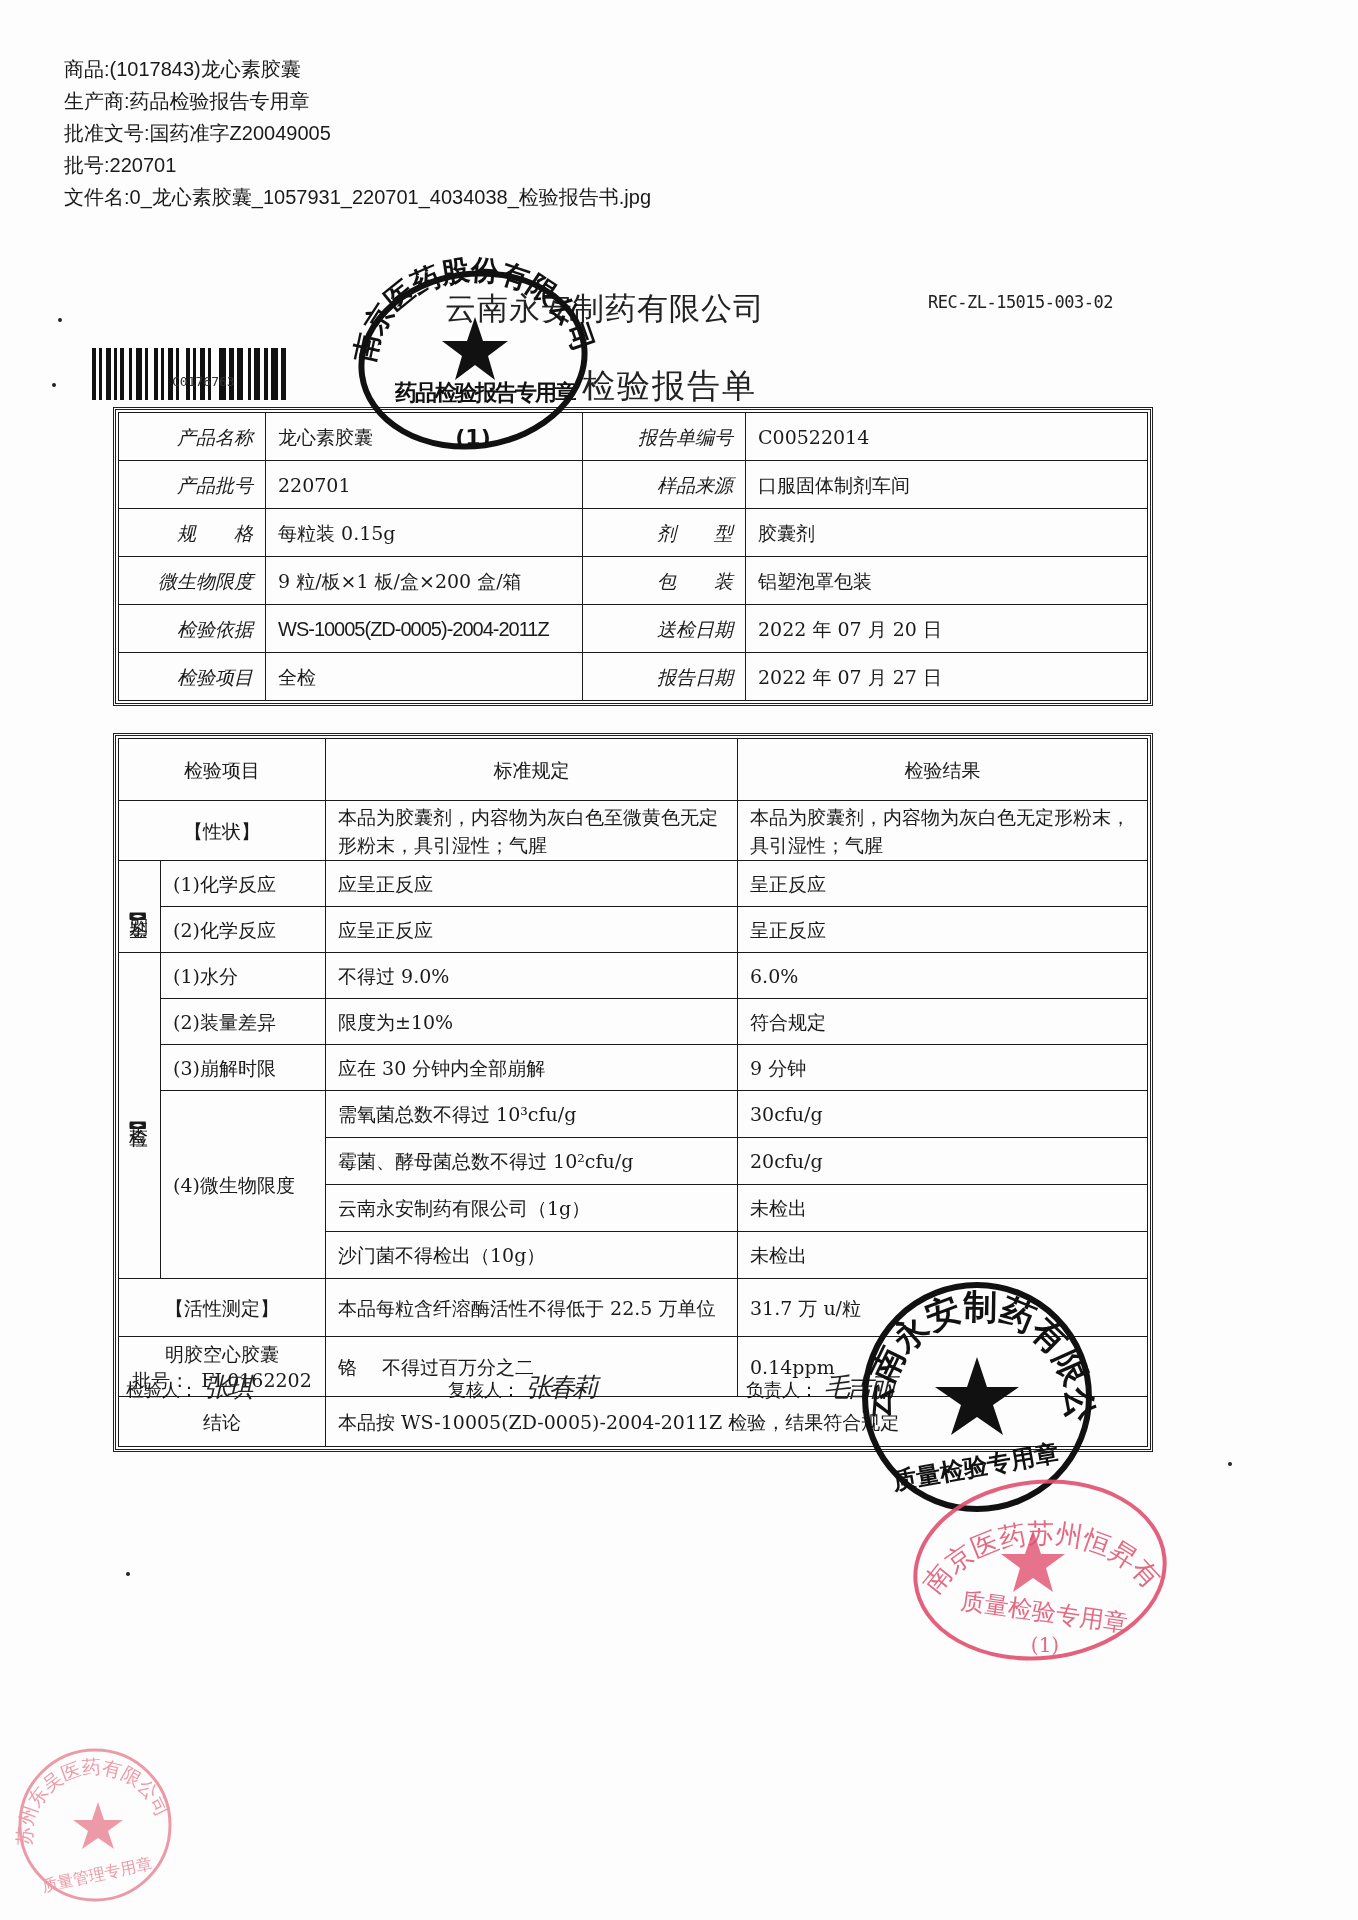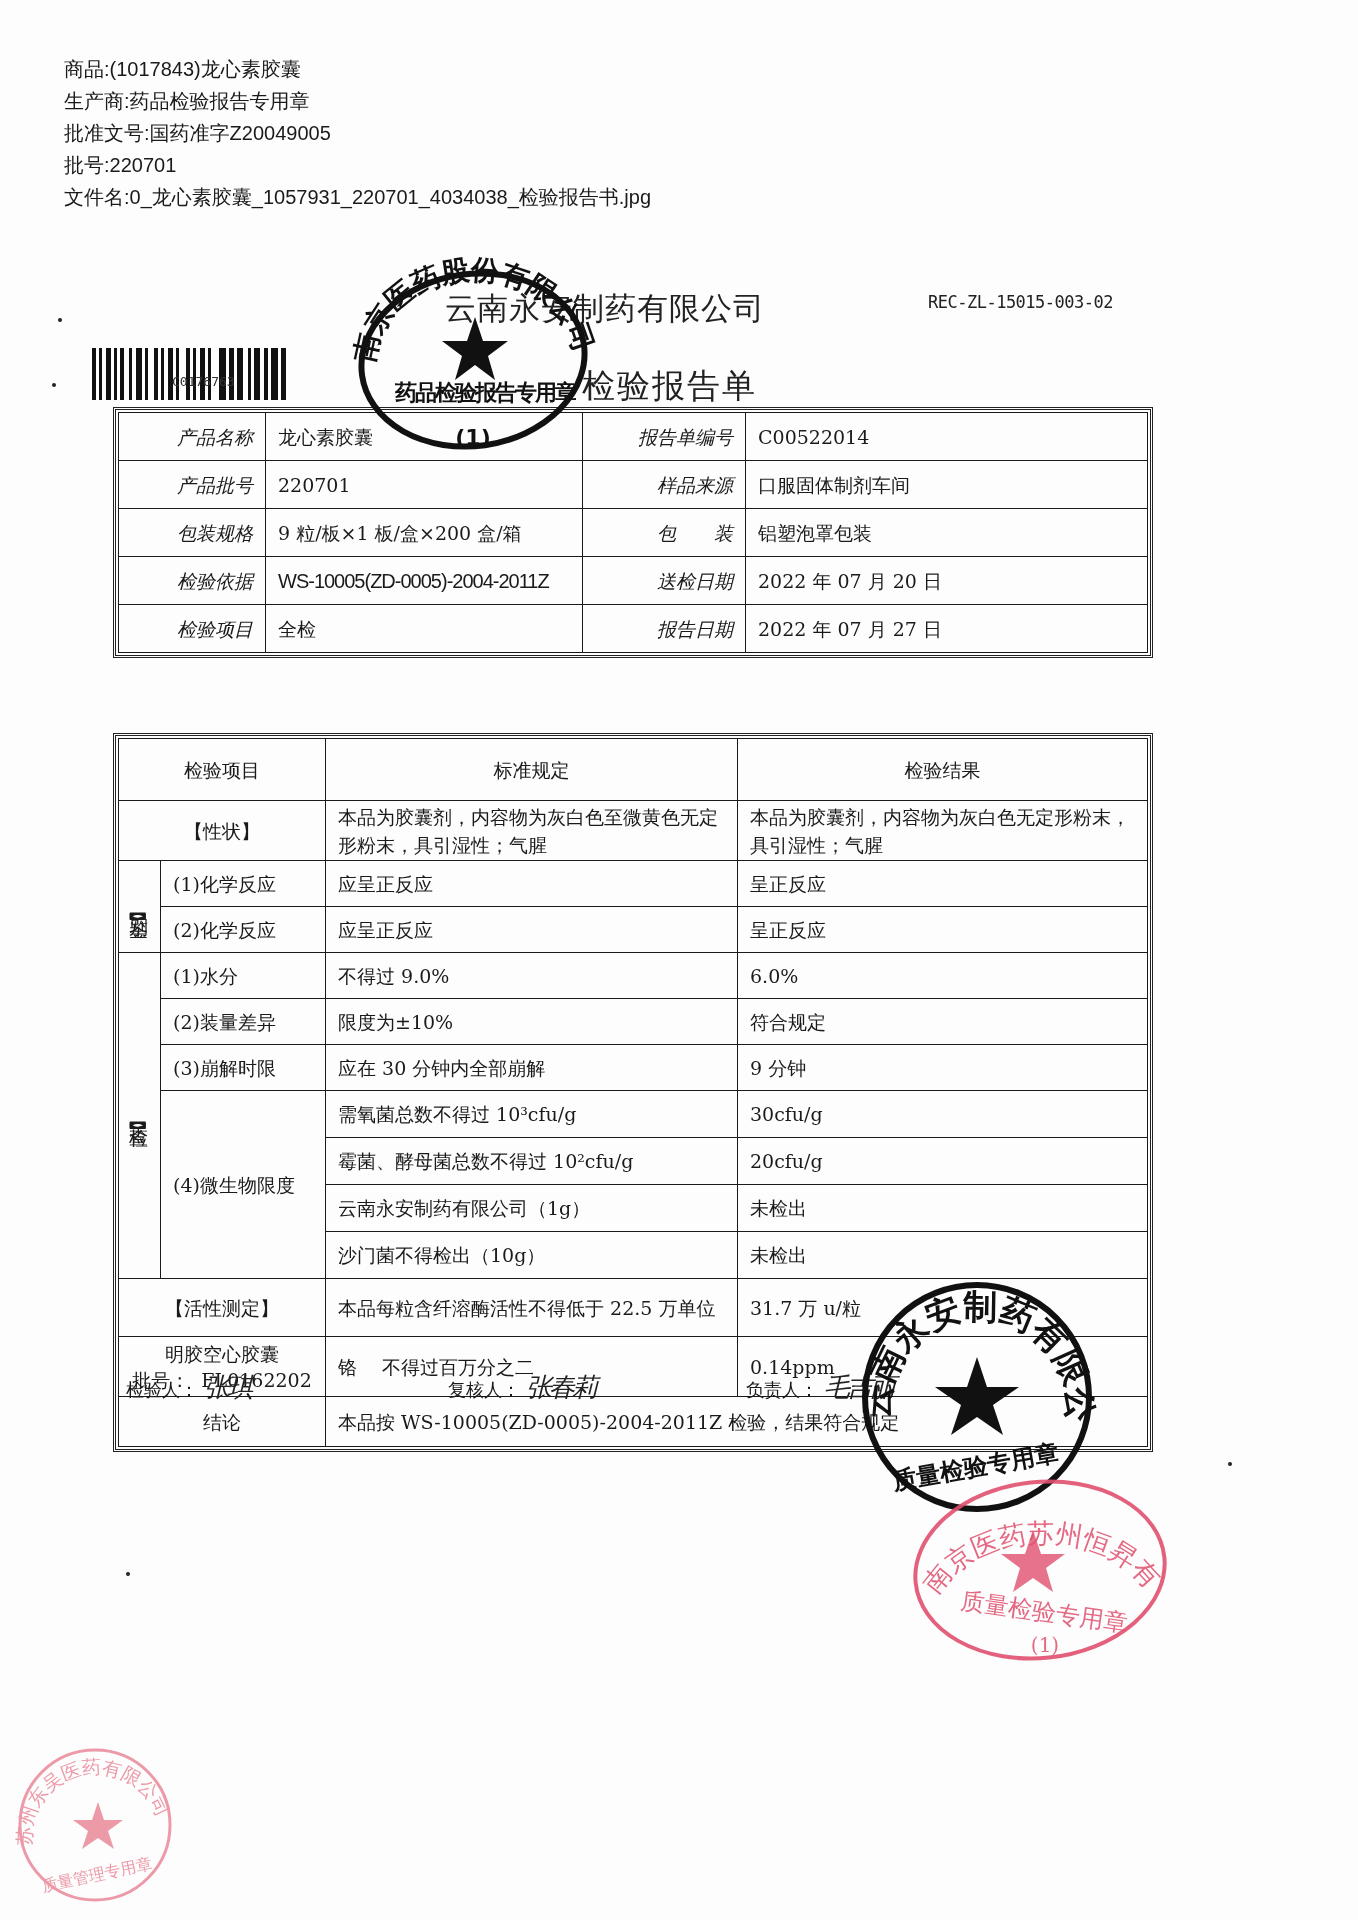--- a/index.html
+++ b/index.html
@@ -87,21 +87,27 @@
     <td class="label-spaced">报告单编号</td>
     <td>C00522014</td>
   </tr>
   <tr style="height:48px">
     <td class="label-spaced">产品批号</td>
     <td>220701</td>
     <td class="label-spaced">样品来源</td>
     <td>口服固体制剂车间</td>
   </tr>
   <tr style="height:48px">
-    <td class="label-spaced">包装规格</td>
+    <td class="label-spaced">规　　格</td>
+    <td>每粒装 0.15g</td>
+    <td class="label-spaced">剂　　型</td>
+    <td>胶囊剂</td>
+  </tr>
+  <tr style="height:48px">
+    <td class="label-spaced">微生物限度</td>
     <td>9 粒/板×1 板/盒×200 盒/箱</td>
     <td class="label-spaced">包　　装</td>
     <td>铝塑泡罩包装</td>
   </tr>
   <tr style="height:48px">
     <td class="label-spaced">检验依据</td>
     <td style="font-size:20px;font-family:Liberation Sans, sans-serif;letter-spacing:-1px">WS-10005(ZD-0005)-2004-2011Z</td>
     <td class="label-spaced">送检日期</td>
     <td>2022 年 07 月 20 日</td>
   </tr>

